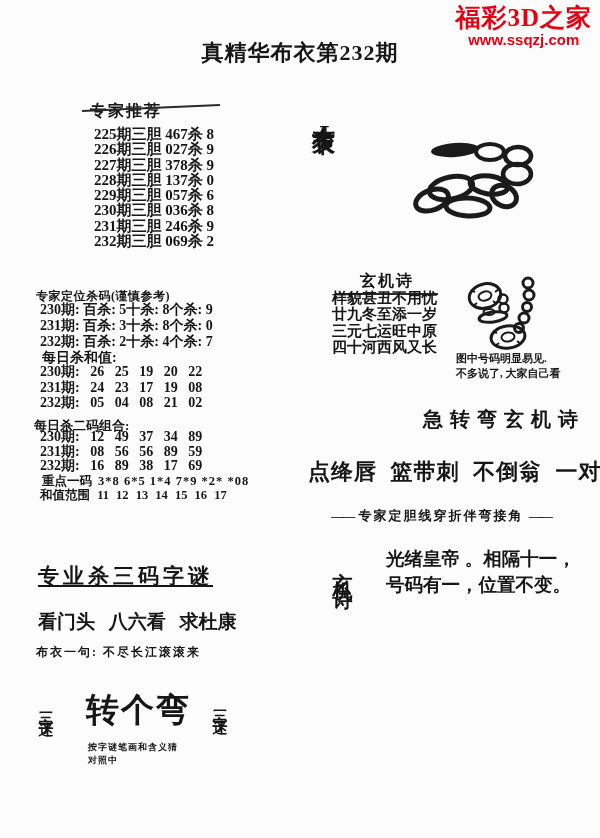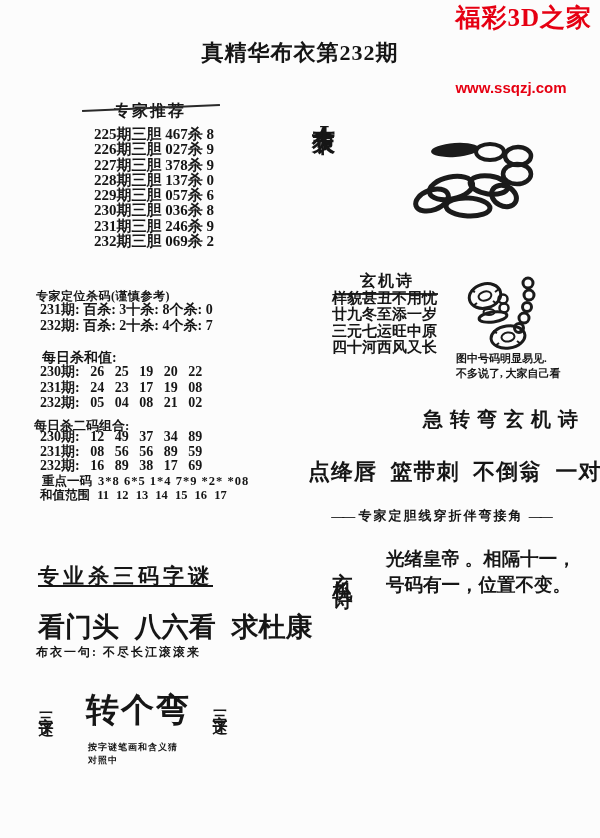--- a/index.html
+++ b/index.html
@@ -4,44 +4,44 @@
 <style>
   html,body{margin:0;padding:0;background:#e8e8e8;}
   .page{
     position:relative;width:600px;height:838px;margin:0 auto;
     background:#fcfcfc;color:#161616;overflow:hidden;
     font-family:"Liberation Serif","DejaVu Serif",serif;font-weight:bold;
   }
   .abs{position:absolute;}
   .vert{writing-mode:vertical-rl;text-orientation:upright;}
 
-  .banner{top:4px;right:8px;text-align:left;color:#e60012;line-height:1.1;}
+  .banner{top:4px;right:8px;text-align:center;color:#e60012;line-height:1.1;}
   .banner-name{font-size:25px;letter-spacing:1px;}
-  .banner-url{font-size:15px;font-family:"Liberation Sans",sans-serif;font-weight:bold;margin-top:48px;}
+  .banner-url{font-size:15px;font-family:"Liberation Sans",sans-serif;font-weight:bold;}
 
   .title{top:38px;left:0;width:100%;text-align:center;font-size:22px;letter-spacing:1px;}
 
-  .rec-header{top:101px;left:90px;width:120px;text-align:center;font-size:16px;letter-spacing:2px;}
+  .rec-header{top:101px;left:90px;width:120px;font-size:16px;letter-spacing:2px;}
   .rec-strike{top:107px;left:82px;width:138px;border-top:2px solid #2a2a2a;transform:rotate(-2.5deg);}
   .rec-list{top:127px;left:47px;width:186px;}
   .rec-row{display:flex;justify-content:center;font-size:15px;height:15.3px;line-height:15.3px;margin-left:28px;}
 
   .pk-header{top:288px;left:36px;font-size:12px;letter-spacing:.5px;}
   .pk-rows{top:302px;left:40px;font-size:14px;line-height:16px;}
   .sum-header{top:349px;left:34px;font-size:14px;margin-left:8px;}
   .sum-rows{top:364px;left:40px;font-size:14px;line-height:15.6px;word-spacing:7px;}
   .k1{top:401px;left:34px;font-size:14px;}
   .k2-header{top:417px;left:34px;font-size:13px;}
   .k2-rows{top:430px;left:40px;font-size:14px;line-height:14.6px;word-spacing:7px;}
   .key1{top:473px;left:42px;font-size:12.5px;}
   .key1 .val{margin-left:6px;letter-spacing:1px;}
   .range{top:487px;left:40px;font-size:12.5px;word-spacing:4px;}
 
   .riddle3-title{top:562px;left:38px;font-size:21px;letter-spacing:4px;text-decoration:underline;}
-  .riddle3-line{top:609px;left:38px;font-size:27px;word-spacing:9px;}
+  .riddle3-line{top:609px;left:38px;font-size:19px;word-spacing:9px;}
   .buyi-line{top:644px;left:36px;font-size:12px;letter-spacing:2px;}
 
   .szm-left{top:700px;left:36px;font-size:15px;letter-spacing:5px;}
   .zgw{top:688px;left:86px;font-size:33px;letter-spacing:2px;}
   .zgw-note{top:741px;left:88px;font-size:9px;line-height:13px;letter-spacing:1px;font-weight:bold;}
   .szm-right{top:698px;left:210px;font-size:15px;letter-spacing:5px;}
 
   .bytx{top:108px;left:308px;font-size:23px;letter-spacing:3px;}
   .svg1{top:130px;left:398px;}
   .xj-header{top:271px;left:336px;width:102px;text-align:center;font-size:16px;letter-spacing:2px;
@@ -104,20 +104,21 @@
       <span>杀 9</span>
     </div>
     <div class="rec-row">
       <span>232期三胆 069</span>
       <span>杀 2</span>
     </div>
   </div>
 
   <div class="abs pk-header">专家定位杀码(谨慎参考)</div>
   <div class="abs pk-rows">
+    <div>230期: 百杀: 5十杀: 8个杀: 9</div>
     <div>231期: 百杀: 3十杀: 8个杀: 0</div>
     <div>232期: 百杀: 2十杀: 4个杀: 7</div>
   </div>
 
   <div class="abs sum-header">每日杀和值:</div>
   <div class="abs sum-rows">
     <div>230期: 26 25 19 20 22</div>
     <div>231期: 24 23 17 19 08</div>
     <div>232期: 05 04 08 21 02</div>
   </div>

